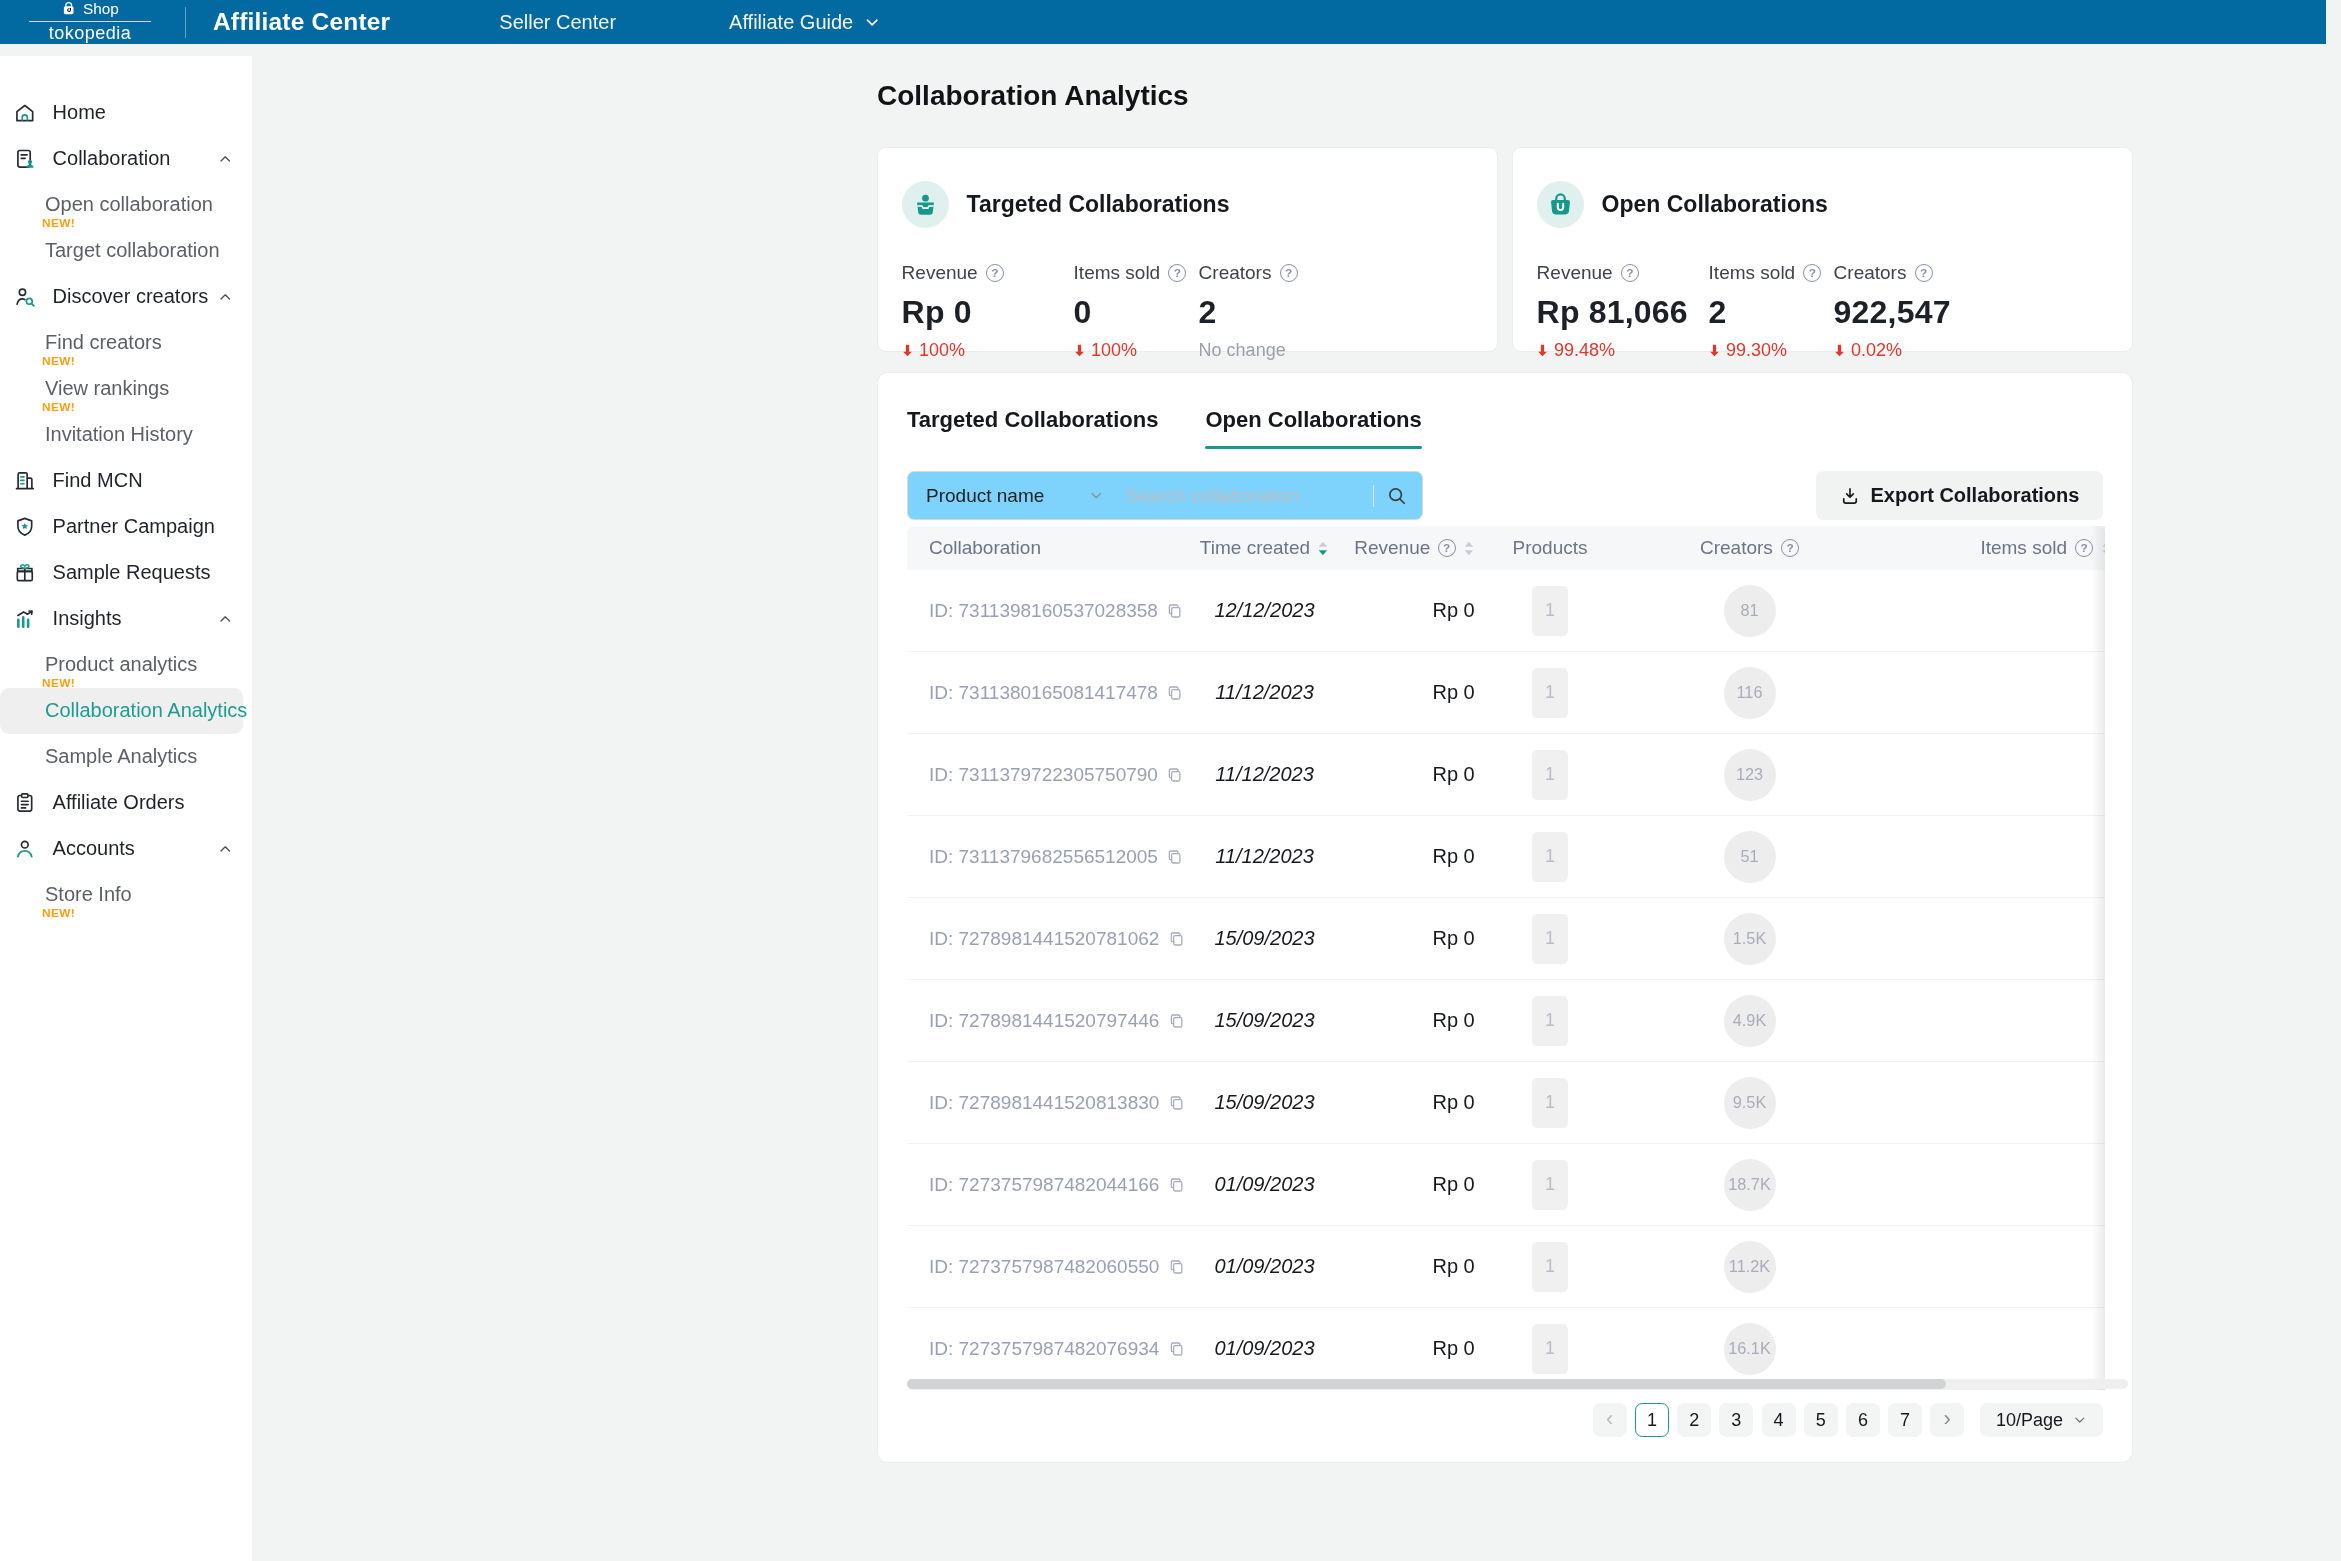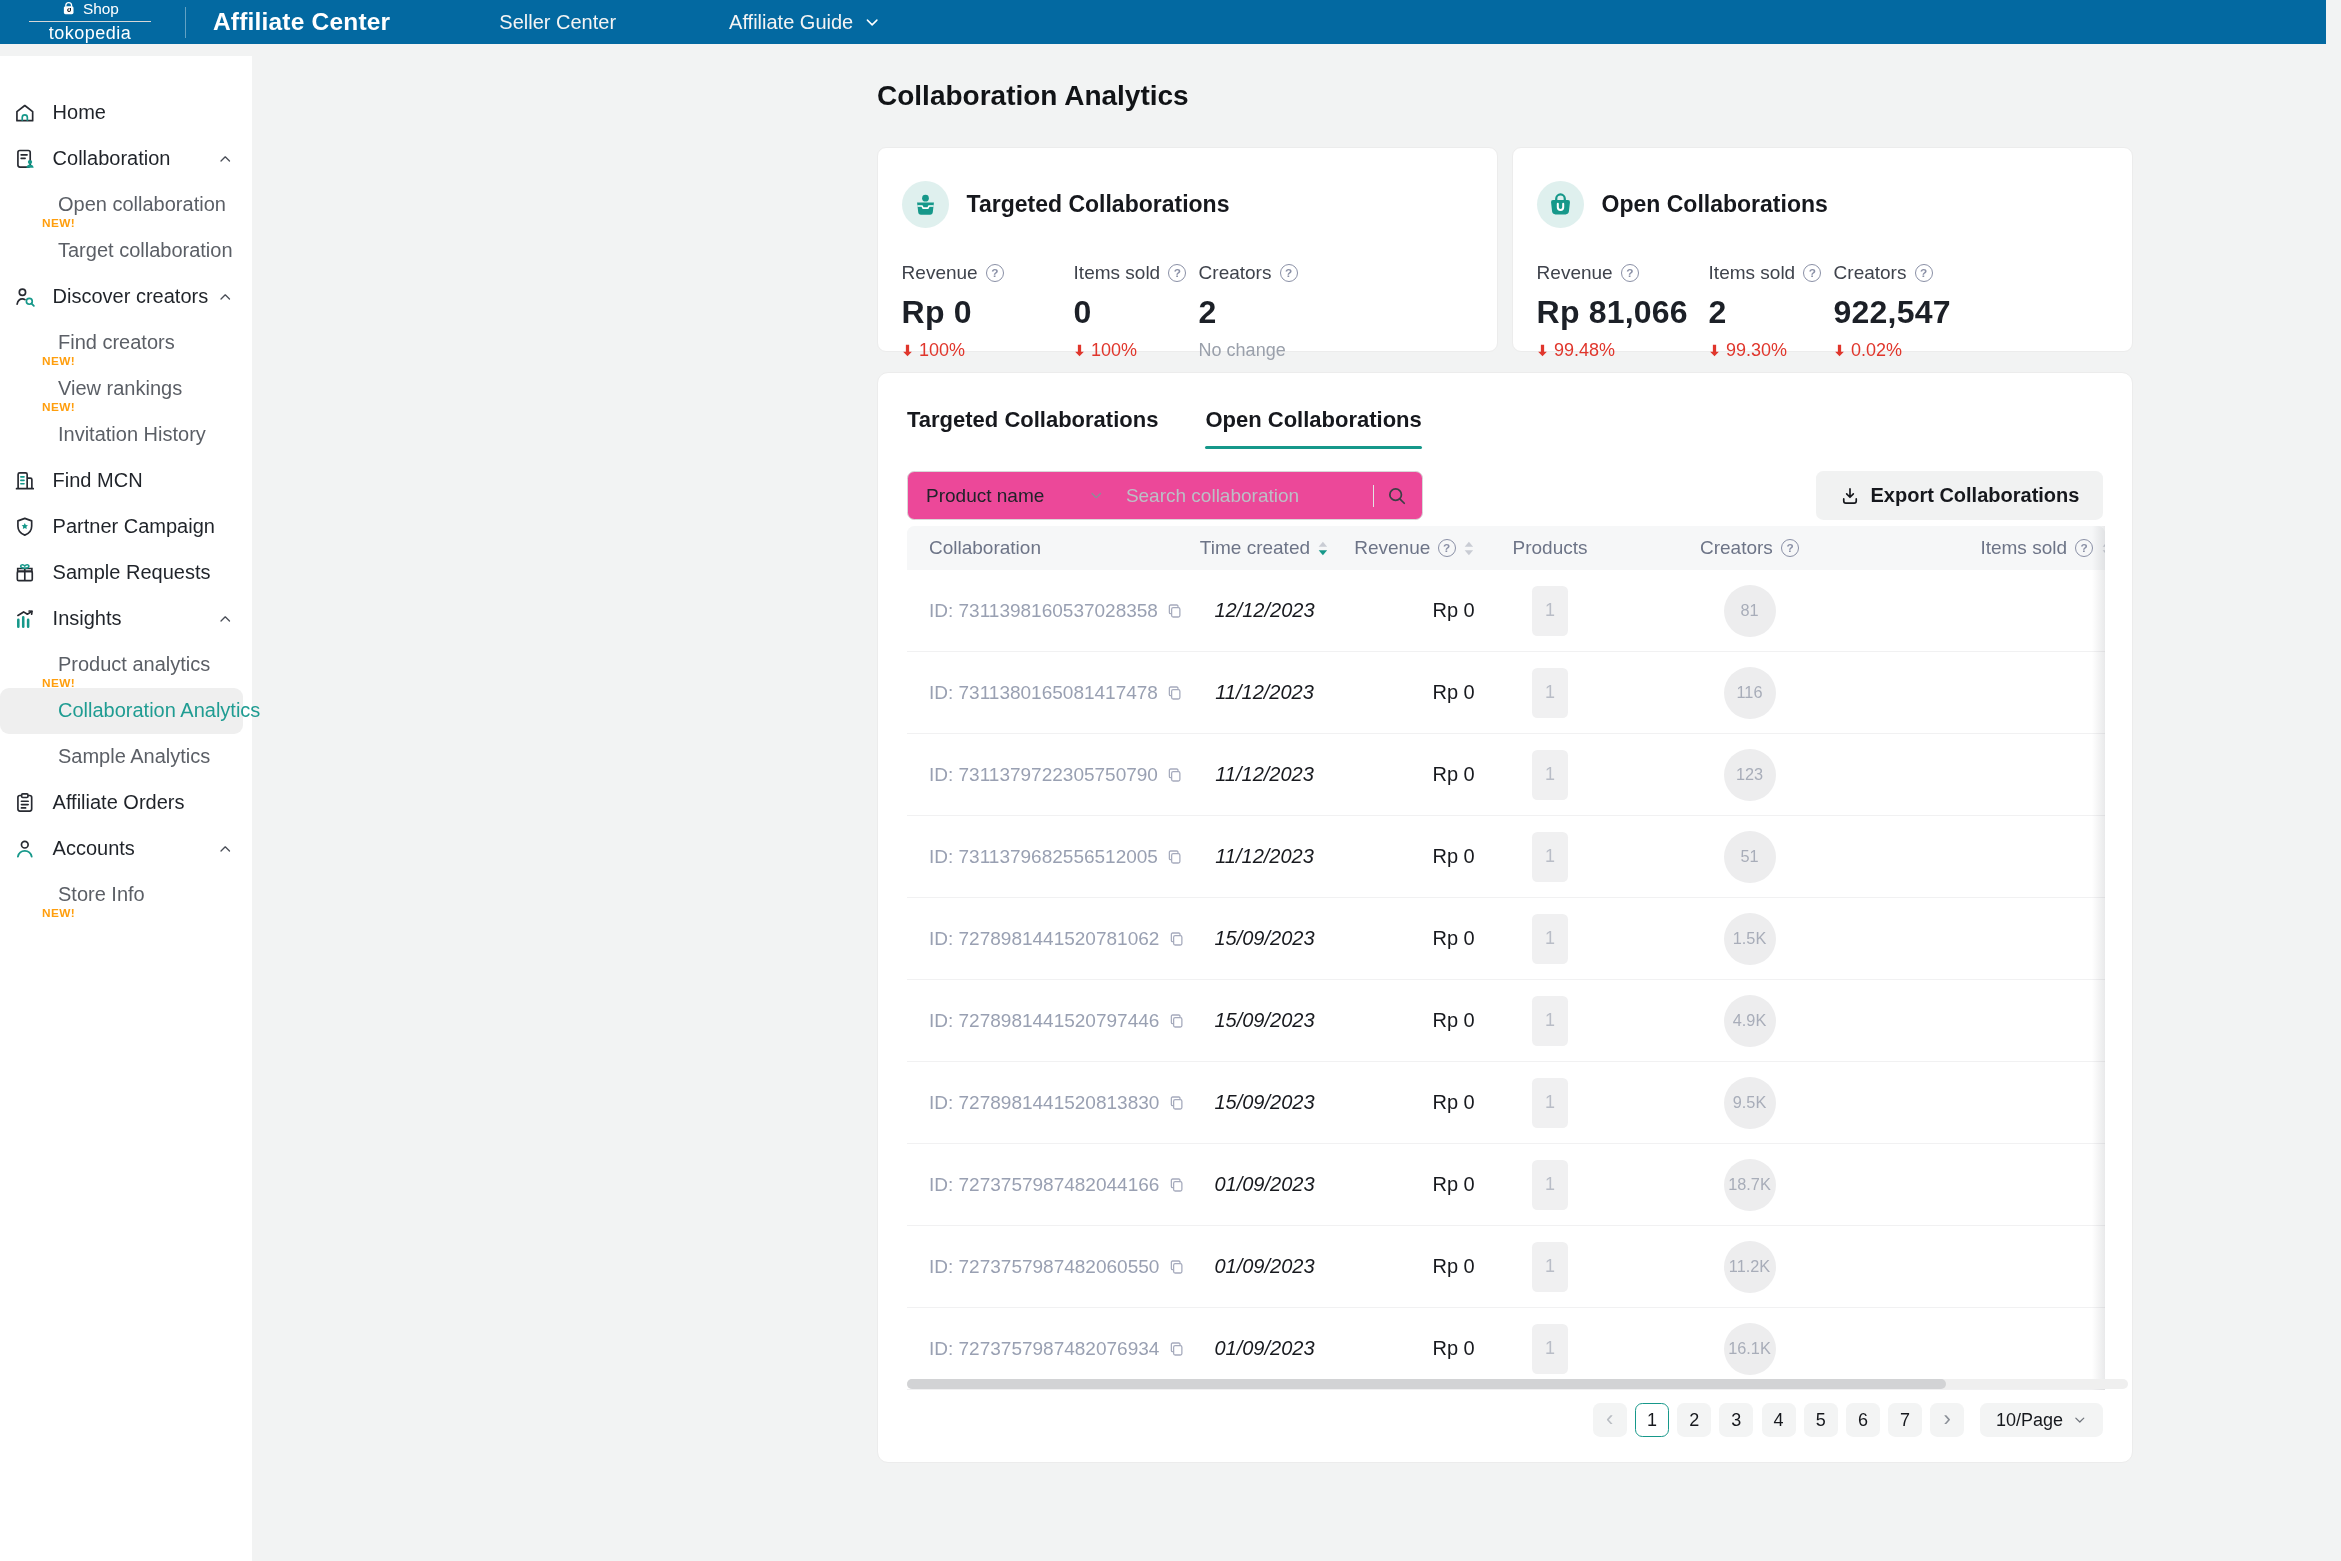--- a/index.html
+++ b/index.html
@@ -17,21 +17,21 @@
   .topnav-link{font-size:20px;color:#f4f4f4;}
   .seller{margin-left:109px;}
   .guide{margin-left:113px;display:flex;align-items:center;gap:11px;}
 
   
   .sidebar{position:absolute;top:56px;left:0;bottom:0;width:252px;background:#fff;padding-top:34px;box-sizing:border-box;}
   .nav-row{position:relative;height:46px;display:flex;align-items:center;padding-left:12.7px;box-sizing:border-box;}
   .nav-row .si{width:23.6px;height:23.6px;flex:0 0 23.6px;display:flex;align-items:center;justify-content:center;}
   .nav-row .nl{margin-left:16.3px;font-size:20px;color:#1f2329;line-height:23.6px;white-space:nowrap;}
   .nav-row.lvl2{padding-left:42px;}
-  .nav-row.lvl2 .nl{margin-left:16px;color:#5b5f66;}
+  .nav-row.lvl2 .nl{margin-left:3px;color:#5b5f66;}
   .badge{position:absolute;left:42px;top:34px;font-size:11.8px;font-weight:bold;color:#ff9e0d;letter-spacing:0.4px;}
   .chev{position:absolute;right:20px;top:50%;margin-top:-7.3px;width:14.5px;height:14.5px;}
   .nav-row.active{background:#efefef;border-radius:9px;width:243px;}
   .nav-row.active .nl{color:#1f9c92;}
 
   
   .page-title{position:absolute;left:877px;top:80px;font-size:28px;font-weight:bold;color:#111316;}
   .date-box{position:absolute;left:1714px;top:76px;width:419px;height:49px;background:#fff;border:0.9px solid #e6e6e6;border-radius:7.3px;box-sizing:border-box;display:flex;align-items:center;padding:0 18px;font-size:19px;color:#2b2e33;}
   .date-sep{margin:0 23.6px;color:#2b2e33;}
   .date-box .cal{margin-left:auto;width:22px;height:22px;}
@@ -51,21 +51,21 @@
   .m-value{margin-top:10px;font-size:32px;font-weight:bold;color:#1c2027;letter-spacing:0.2px;}
   .m-delta{margin-top:9px;font-size:18px;color:#e0362c;display:flex;align-items:center;gap:6.4px;}
   .m-delta.neutral{color:#9aa0ab;}
 
   
   .panel{position:absolute;left:877px;top:372px;width:1256px;height:1091px;background:#fff;border:0.9px solid #ececec;border-radius:11px;box-sizing:border-box;}
   .tabs{position:absolute;left:29px;top:34px;display:flex;gap:47px;}
   .tab{position:relative;font-size:22px;font-weight:bold;color:#16181d;padding-bottom:16.3px;}
   .tab.active::after{content:"";position:absolute;left:0;right:0;bottom:0;height:3.6px;border-radius:1.8px;background:#16988a;}
 
-  .searchbox{position:absolute;left:29px;top:98px;width:516px;height:49px;border:1.4px solid #d8d8d8;border-radius:7.3px;background:#ec4899;box-sizing:border-box;display:flex;align-items:center;}
+  .searchbox{position:absolute;left:29px;top:98px;width:516px;height:49px;border:1.4px solid #d8d8d8;border-radius:7.3px;background:#7dd3fc;box-sizing:border-box;display:flex;align-items:center;}
   .filter{width:211px;padding-left:18px;display:flex;align-items:center;justify-content:space-between;font-size:19px;color:#202329;box-sizing:border-box;}
   .search-input{border:0;outline:0;margin-left:20px;flex:1;font-size:19px;color:#202329;font-family:"Liberation Sans",sans-serif;background:transparent;}
   .search-input::placeholder{color:#bcbfc6;}
   .sdiv{width:0.9px;height:22px;background:#e4e4e4;}
   .mag{margin:0 14.5px 0 11.8px;width:22px;height:22px;}
 
   .export-btn{position:absolute;right:29px;top:98px;height:49px;background:#f1f2f2;border-radius:7.3px;display:flex;align-items:center;gap:11px;padding:0 23.6px;font-size:20px;font-weight:bold;color:#16181d;}
 
   
   .table{position:absolute;left:29px;top:153px;width:1198px;}

